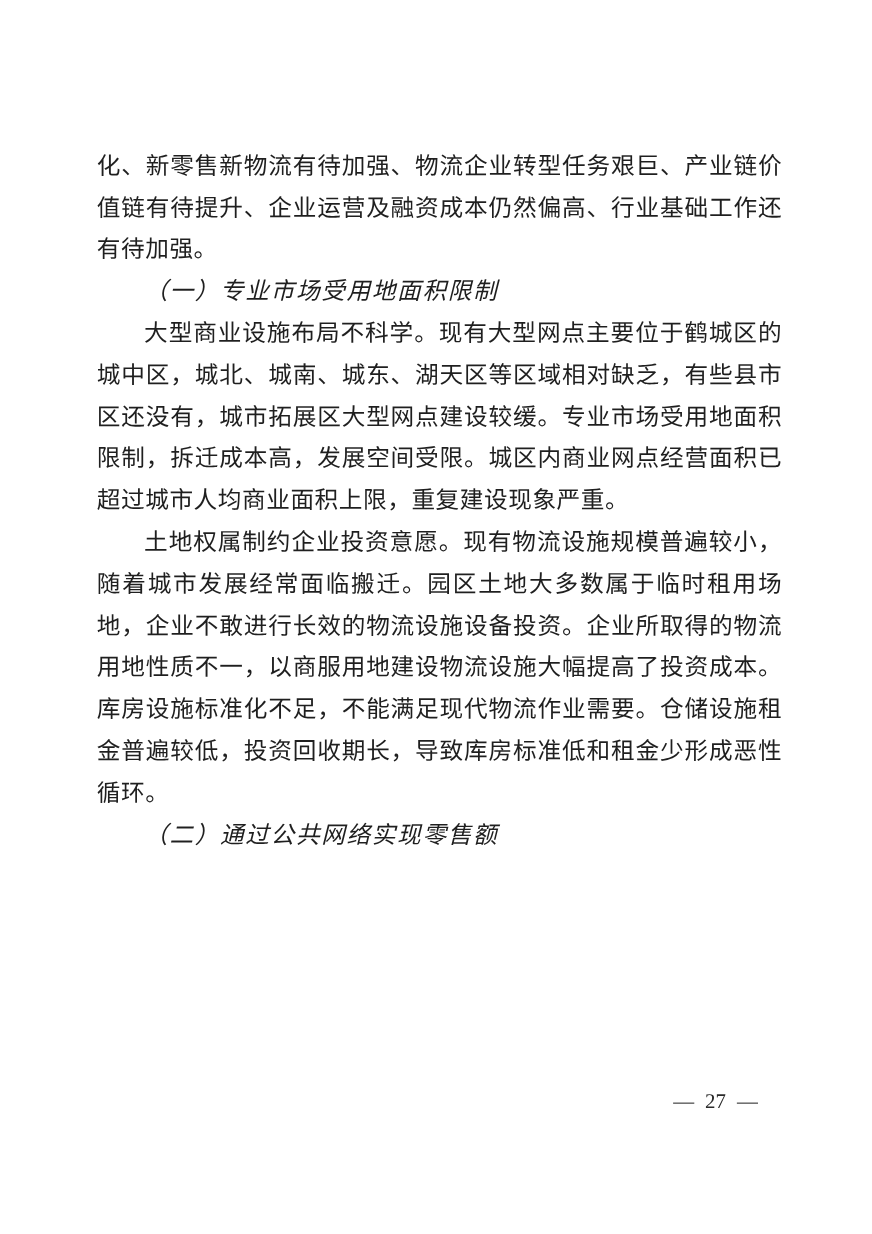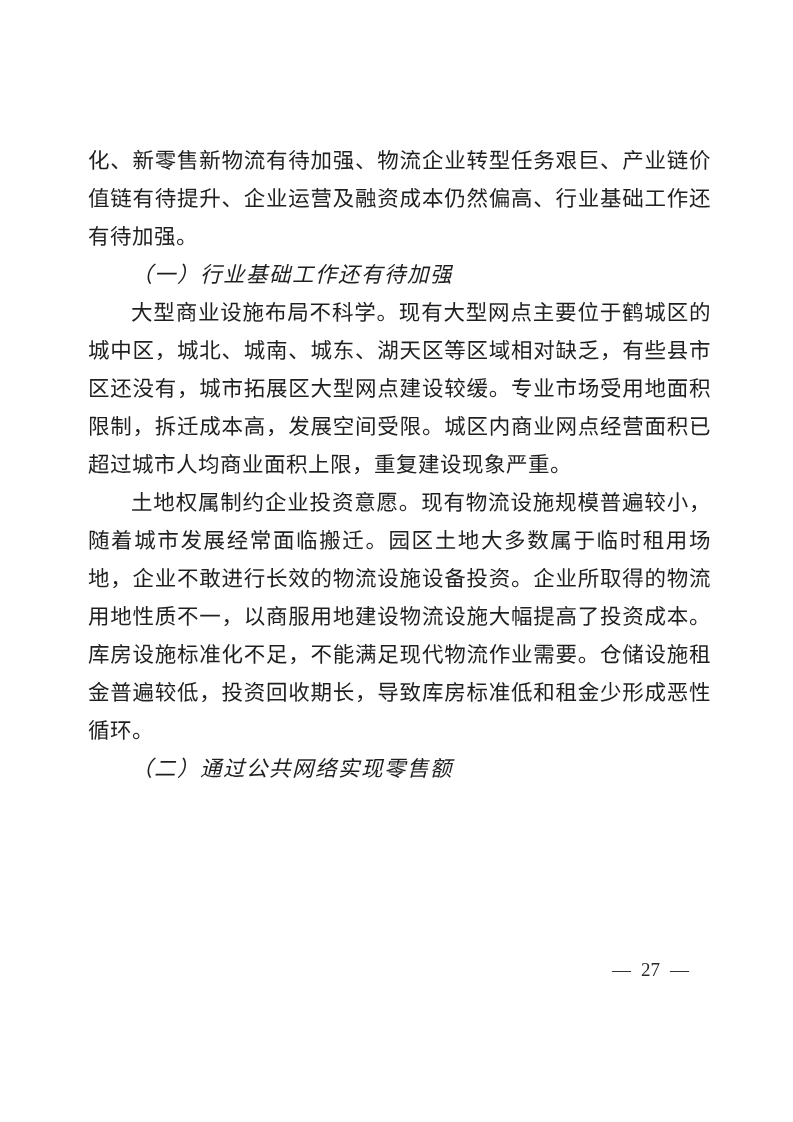--- a/index.html
+++ b/index.html
@@ -12,45 +12,44 @@
     width: 793px;
     height: 1122px;
     margin: 0 auto;
     background: #ffffff;
     overflow: hidden;
     font-family: "Liberation Serif", "DejaVu Serif", serif;
     color: #1f1f1f;
   }
   .text-body {
     position: absolute;
-    top: 143px;
+    top: 132px;
     left: 88px;
     width: 623px;
-    font-family: Liberation Mono, monospace;
   }
   .para {
     margin: 0;
     font-size: 21.5px;
     line-height: 38px;
     text-align: justify;
     letter-spacing: 0.5px;
     color: #1f1f1f;
   }
   .para.indent {
     text-indent: 2em;
   }
   .para.heading {
     font-style: italic;           
     font-weight: 500;
     letter-spacing: 1.5px;
     text-align: left;
   }
   .footer {
     position: absolute;
-    top: 956px;
+    top: 988px;
     right: 94px;
     font-size: 19px;
     line-height: 28px;
     letter-spacing: 0;
     color: #2a2a2a;
     font-family: "Liberation Serif", "DejaVu Serif", serif;
   }
   .footer .dash {
     display: inline-block;
     margin: 0 10px;
@@ -60,21 +59,21 @@
   }
 </style>
 </head>
 <body>
 
 <div class="page">
 
   <div class="text-body">
     <p class="para">化、新零售新物流有待加强、物流企业转型任务艰巨、产业链价值链有待提升、企业运营及融资成本仍然偏高、行业基础工作还有待加强。</p>
 
-    <p class="para heading indent">（一）行业基础工作还有待加强</p>
+    <p class="para heading indent">（一）专业市场受用地面积限制</p>
 
     <p class="para indent">大型商业设施布局不科学。现有大型网点主要位于鹤城区的城中区，城北、城南、城东、湖天区等区域相对缺乏，有些县市区还没有，城市拓展区大型网点建设较缓。专业市场受用地面积限制，拆迁成本高，发展空间受限。城区内商业网点经营面积已超过城市人均商业面积上限，重复建设现象严重。</p>
 
     <p class="para indent">土地权属制约企业投资意愿。现有物流设施规模普遍较小，随着城市发展经常面临搬迁。园区土地大多数属于临时租用场地，企业不敢进行长效的物流设施设备投资。企业所取得的物流用地性质不一，以商服用地建设物流设施大幅提高了投资成本。库房设施标准化不足，不能满足现代物流作业需要。仓储设施租金普遍较低，投资回收期长，导致库房标准低和租金少形成恶性循环。</p>
 
     <p class="para heading indent">（二）通过公共网络实现零售额</p>
 
   </div>
 
   <div class="footer">

